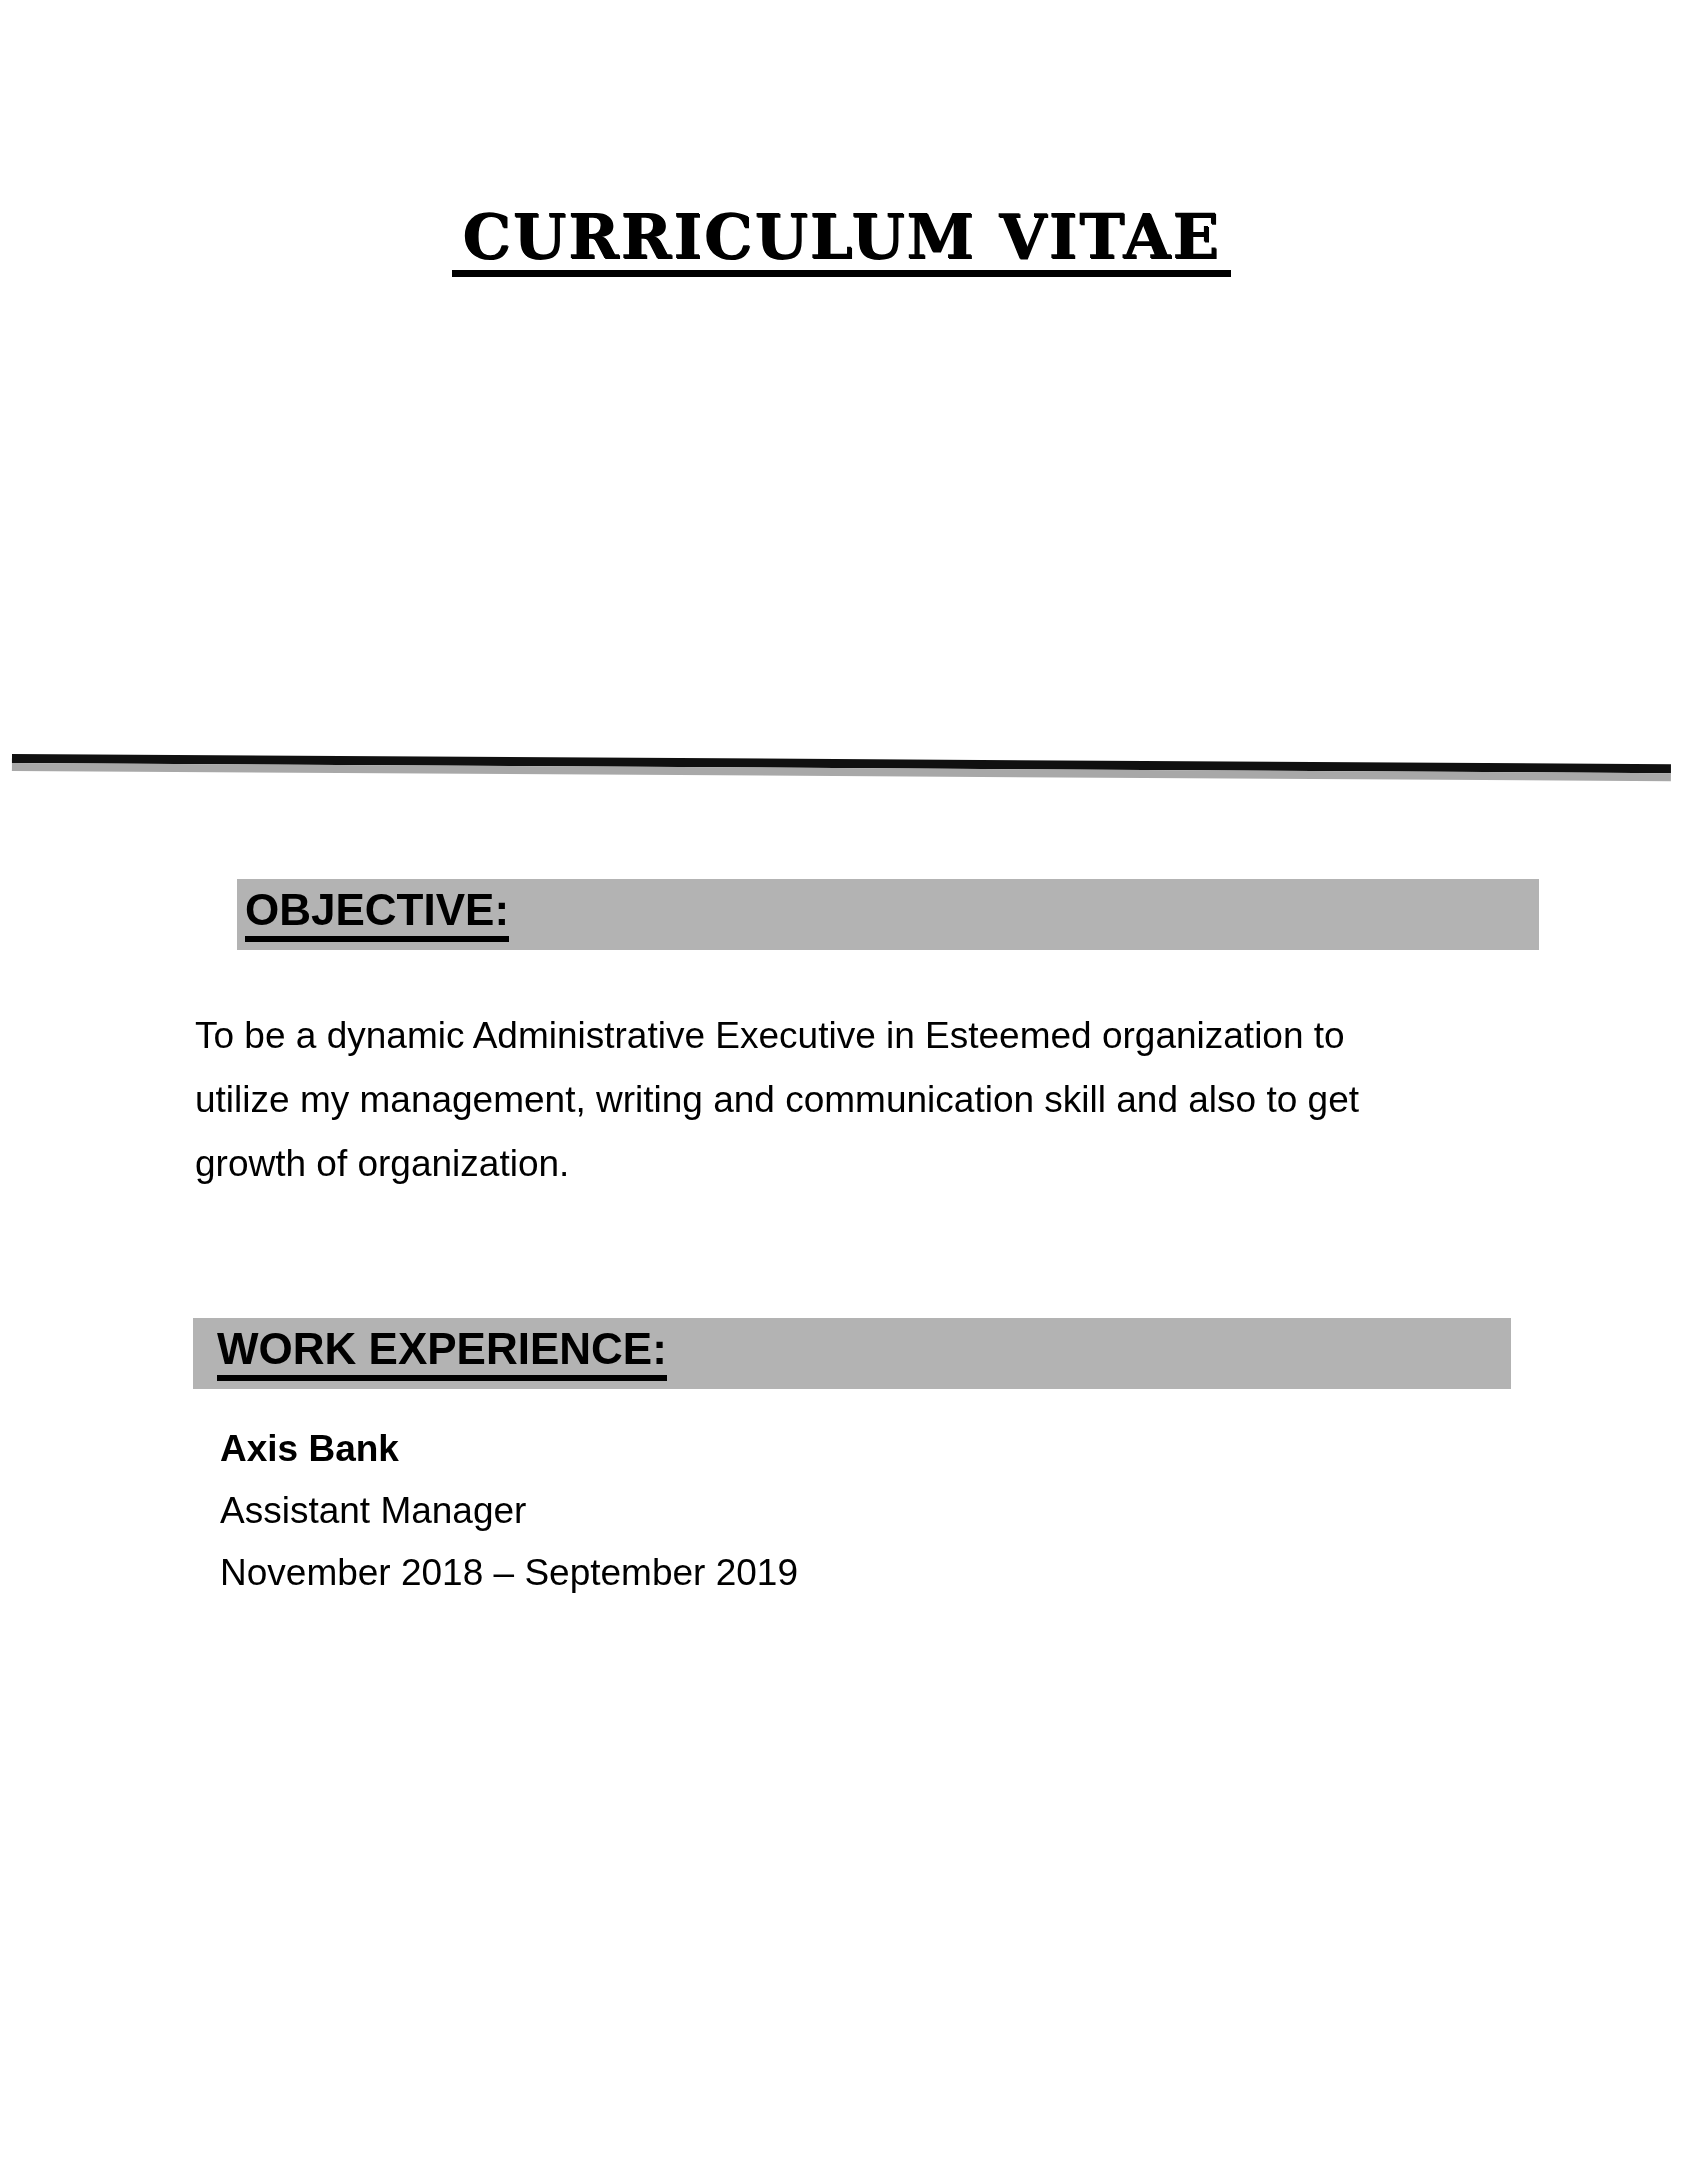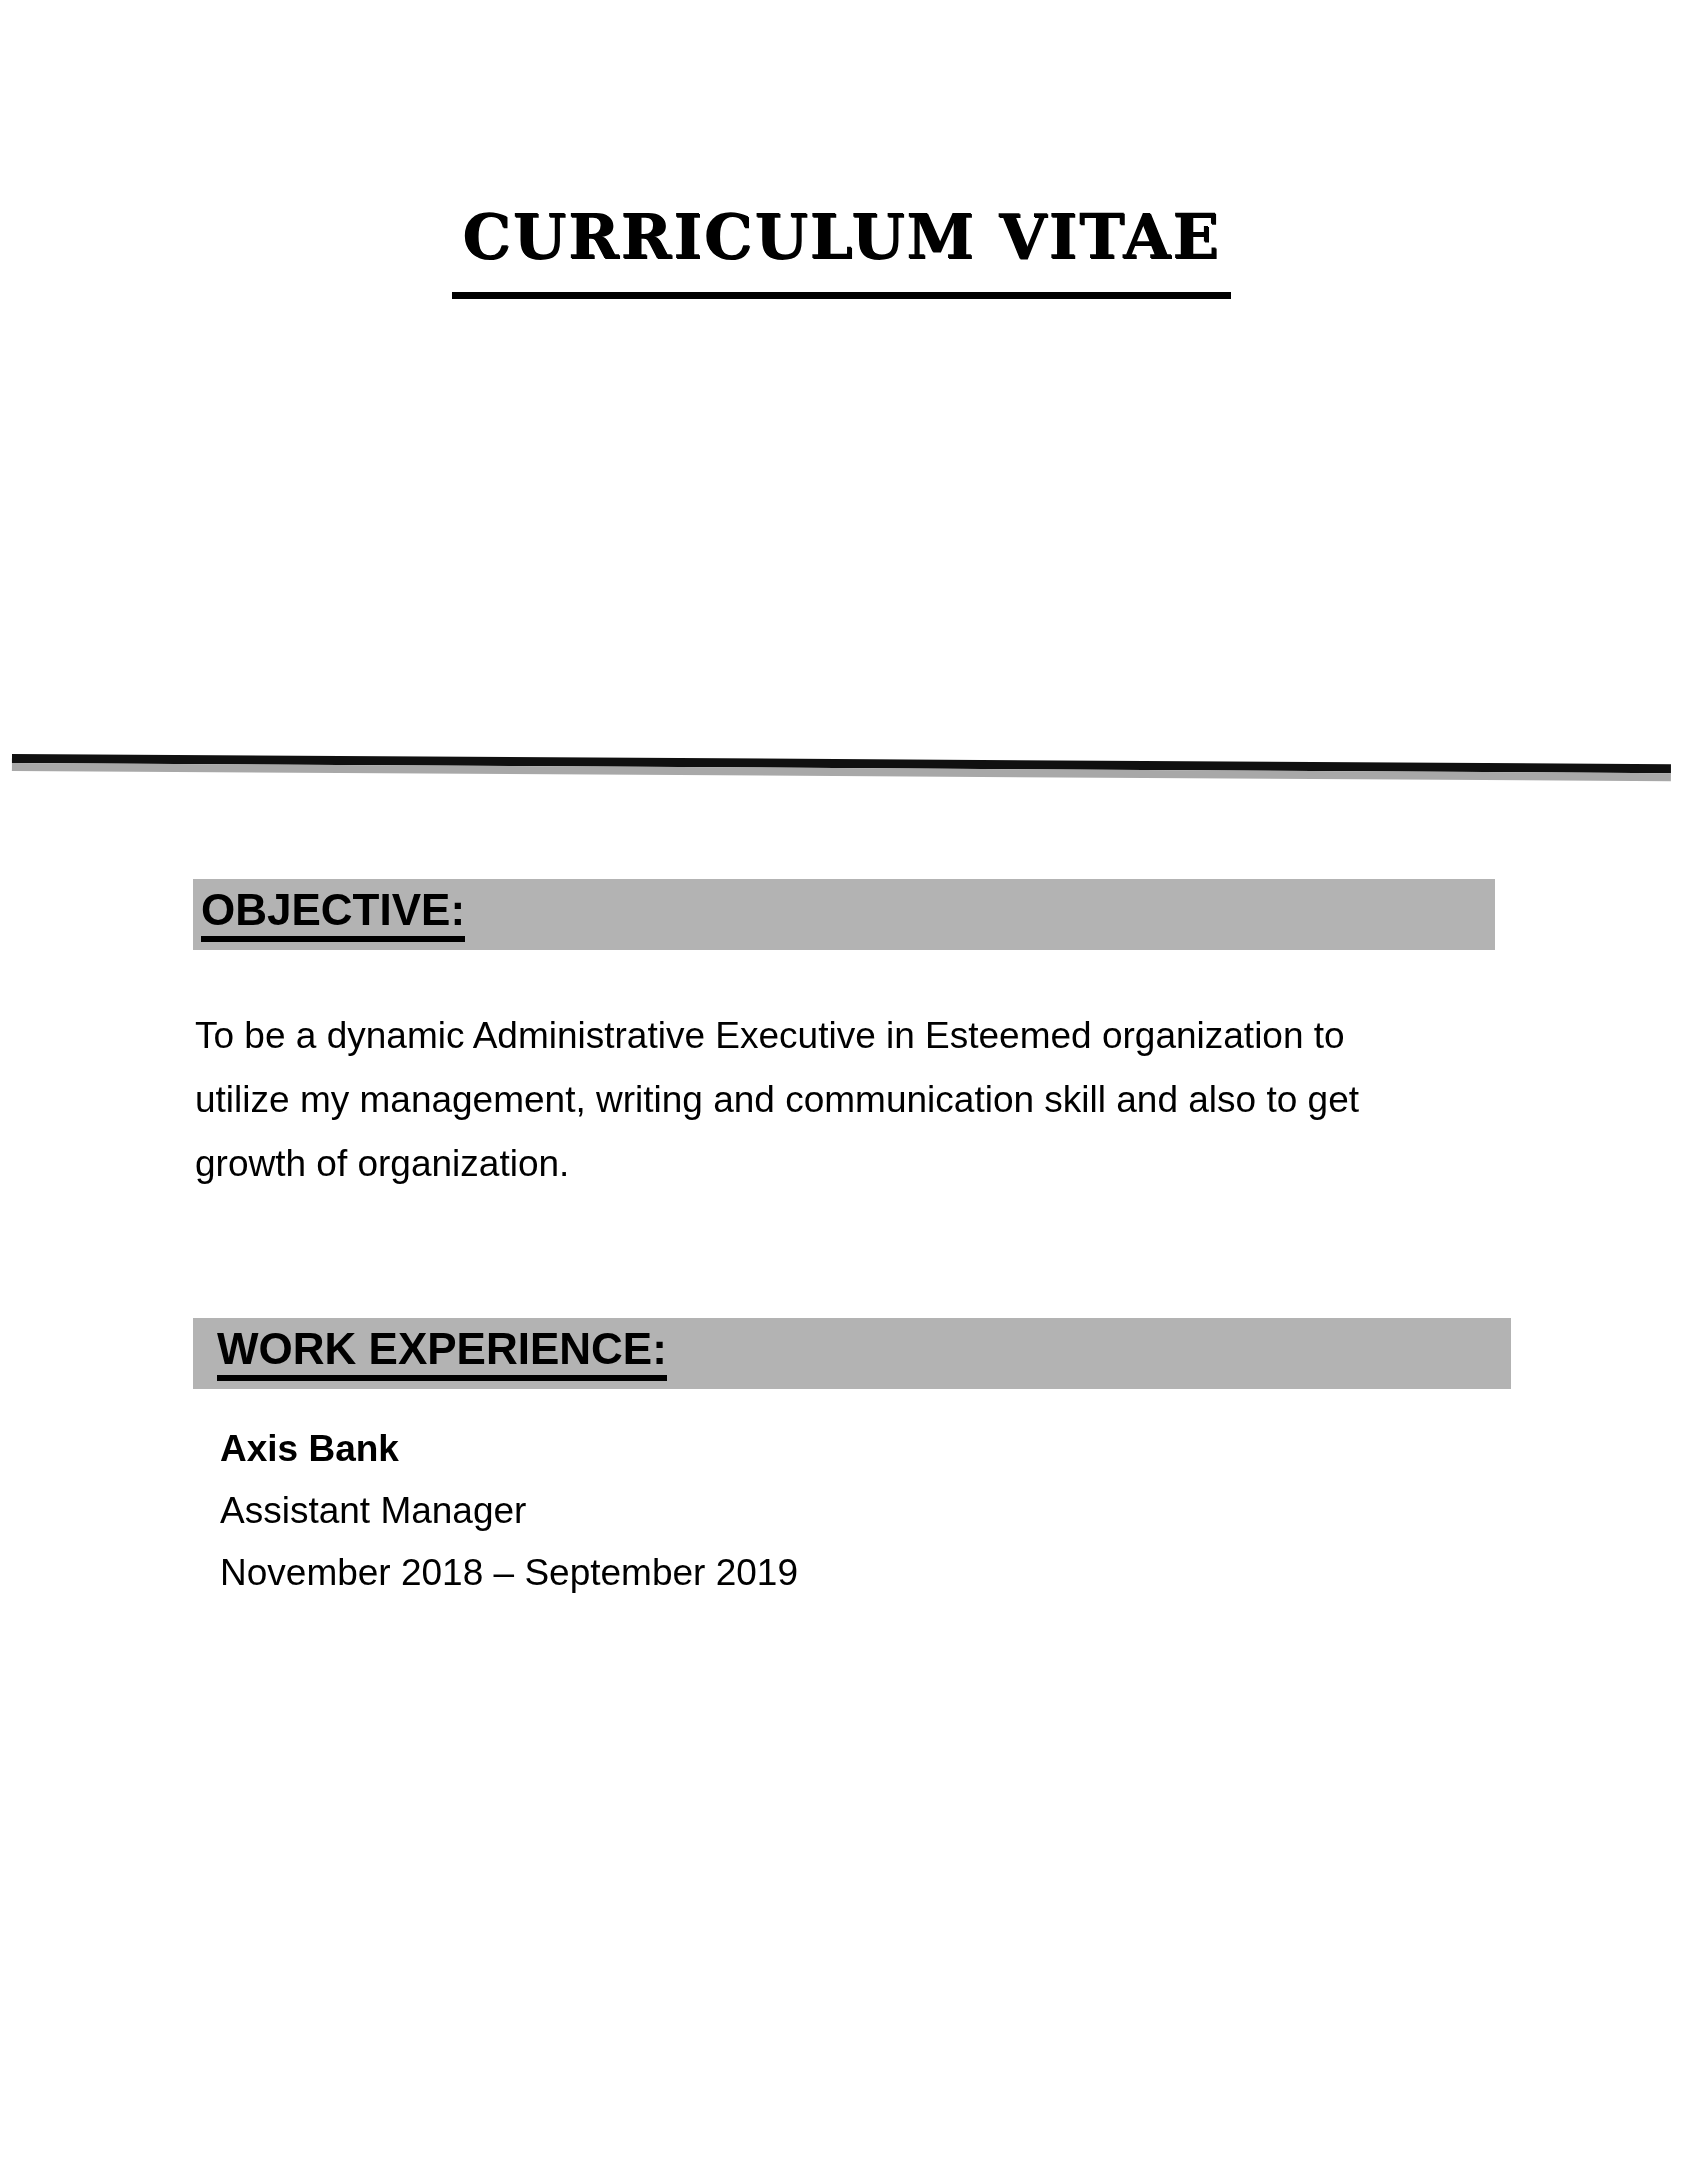--- a/index.html
+++ b/index.html
@@ -22,21 +22,21 @@
     text-align: center;
   }
   .cv-title {
     display: inline-block;
     font-family: "DejaVu Serif", serif;
     font-weight: 700;
     font-size: 61px;
     letter-spacing: 2px;
     line-height: 1.1;
     border-bottom: 7px solid #000000;
-    padding: 0 10px 22px 10px;
+    padding: 0 10px 0 10px;
     text-shadow: 1px 1px 0 #000;
   }
 
   
   .divider {
     position: absolute;
     left: 12px;
     top: 754px;
     width: 1659px;
     transform: rotate(0.35deg);
@@ -48,21 +48,21 @@
   
   .section-bar {
     position: absolute;
     left: 193px;
     width: 1302px;
     height: 71px;
     background: #b3b3b3;
     display: flex;
     align-items: center;
   }
-  #objective-bar { top: 879px; }
+  #objective-bar { top: 879px; margin-left: 44px; }
   #work-bar { top: 1318px; padding-left: 16px; }
   .section-label {
     font-weight: bold;
     font-size: 44px;
     line-height: 1;
     margin-left: 8px;
     border-bottom: 6px solid #000000;
     padding-bottom: 4px;
   }
 

